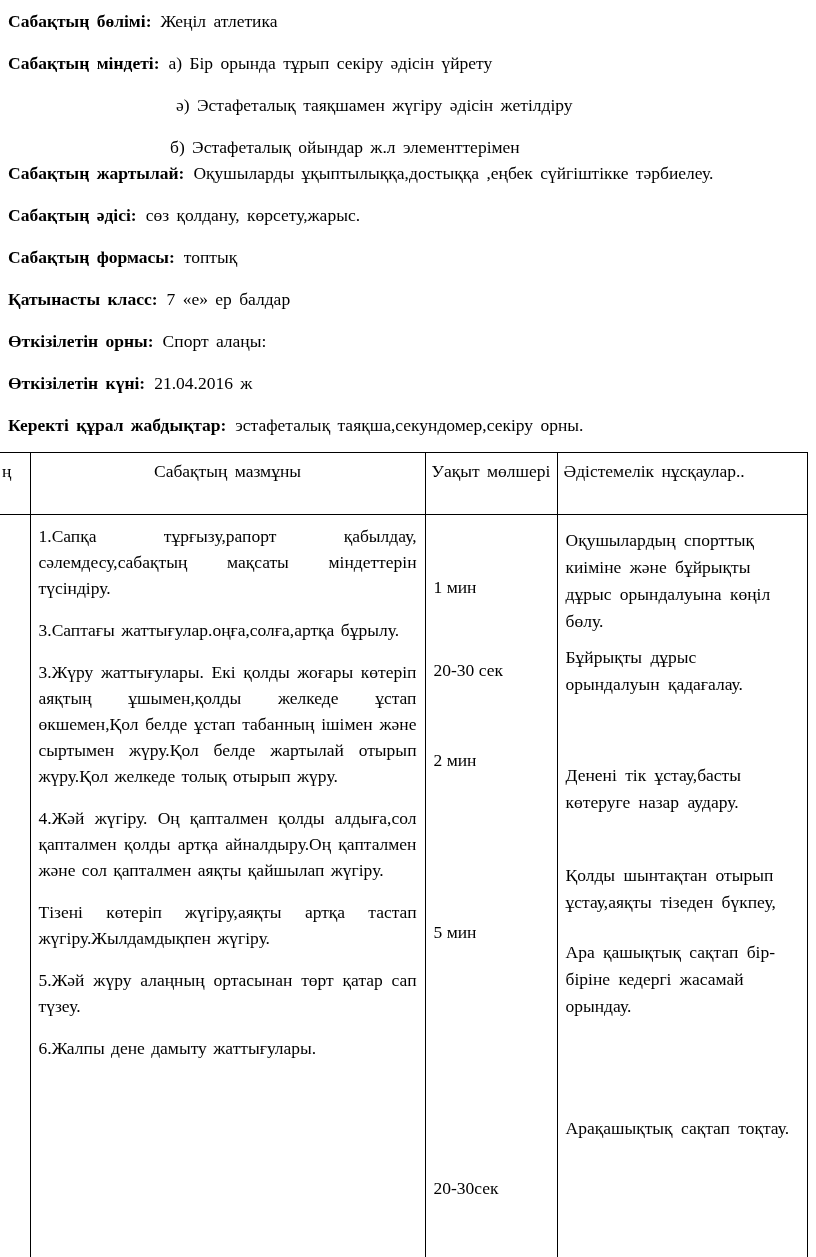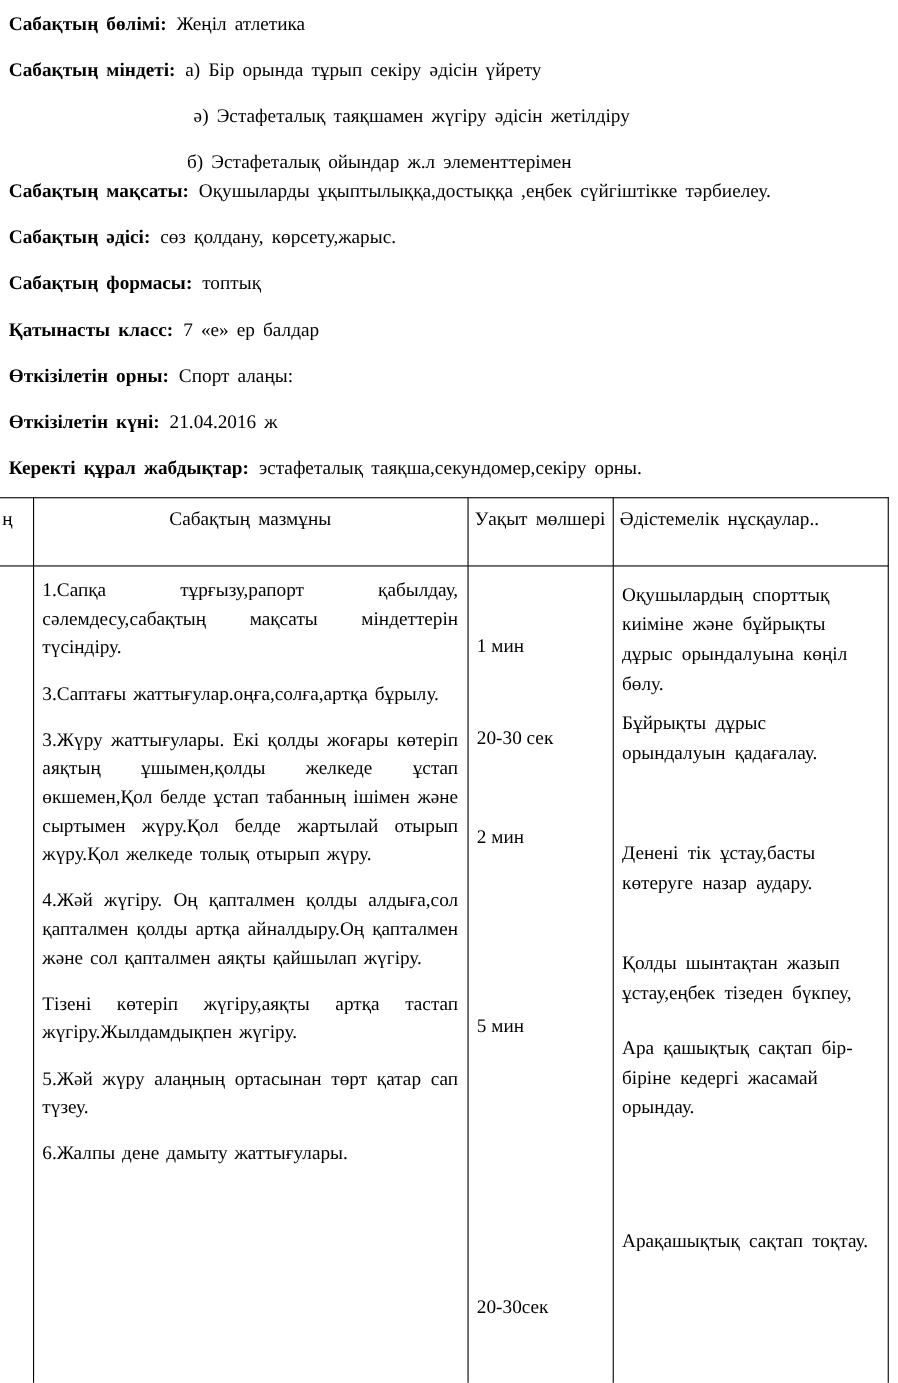--- a/index.html
+++ b/index.html
@@ -79,21 +79,21 @@
     <p class="field">
       <span class="label">Сабақтың міндеті:</span><span class="value">а) Бір орында тұрып  секіру  әдісін үйрету</span>
     </p>
     <p class="field indent-a">
       <span class="value">ә) Эстафеталық  таяқшамен  жүгіру әдісін  жетілдіру</span>
     </p>
     <p class="field indent-b">
       <span class="value">б) Эстафеталық  ойындар  ж.л элементтерімен</span>
     </p>
     <p class="field">
-      <span class="label">Сабақтың  мақсаты:</span><span class="value">Оқушыларды  ұқыптылыққа,достыққа ,еңбек  сүйгіштікке  тәрбиелеу.</span>
+      <span class="label">Сабақтың  жартылай:</span><span class="value">Оқушыларды  ұқыптылыққа,достыққа ,еңбек  сүйгіштікке  тәрбиелеу.</span>
     </p>
     <p class="field">
       <span class="label">Сабақтың  әдісі:</span><span class="value">сөз қолдану, көрсету,жарыс.</span>
     </p>
     <p class="field">
       <span class="label">Сабақтың  формасы:</span><span class="value">топтық</span>
     </p>
     <p class="field">
       <span class="label">Қатынасты  класс:</span><span class="value">7  «е» ер балдар</span>
     </p>
@@ -139,21 +139,21 @@
           <div class="time t0">1 мин</div>
           <div class="time t1">20-30 сек</div>
           <div class="time t2">2 мин</div>
           <div class="time t3">5 мин</div>
           <div class="time t4">20-30сек</div>
         </td>
         <td class="notes-cell">
           <p class="note n0">Оқушылардың  спорттық киіміне  және  бұйрықты дұрыс  орындалуына  көңіл бөлу.</p>
           <p class="note n1">Бұйрықты  дұрыс орындалуын  қадағалау.</p>
           <p class="note n2">Денені  тік  ұстау,басты көтеруге  назар  аудару.</p>
-          <p class="note n3">Қолды  шынтақтан  жазып ұстау,еңбек  тізеден  бүкпеу,</p>
+          <p class="note n3">Қолды  шынтақтан  отырып ұстау,аяқты  тізеден  бүкпеу,</p>
           <p class="note n4">Ара  қашықтық  сақтап  бір-біріне  кедергі  жасамай орындау.</p>
           <p class="note n5">Арақашықтық  сақтап тоқтау.</p>
         </td>
       </tr>
     </tbody>
   </table>
 
 </div>
 
 </body></html>

